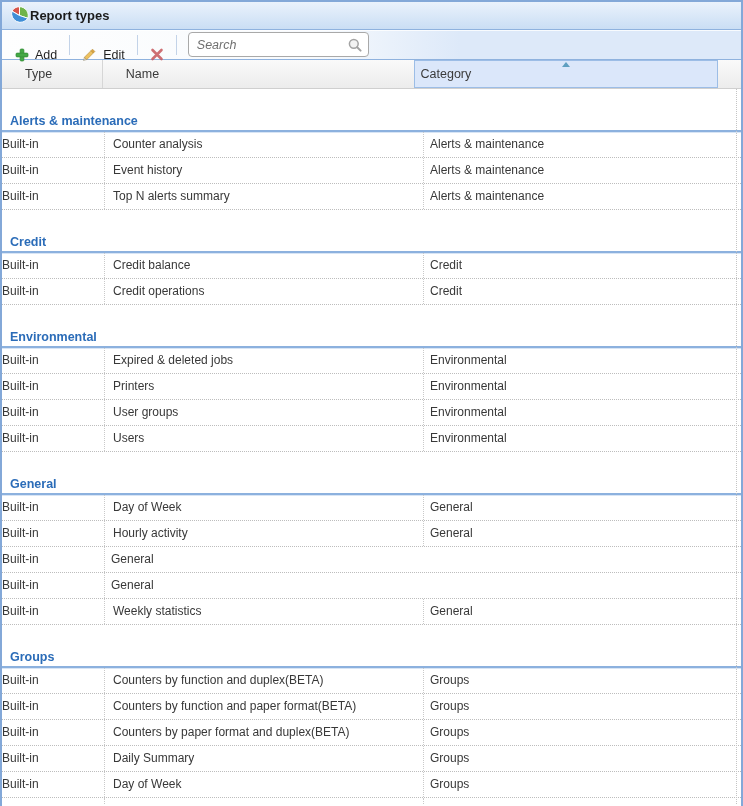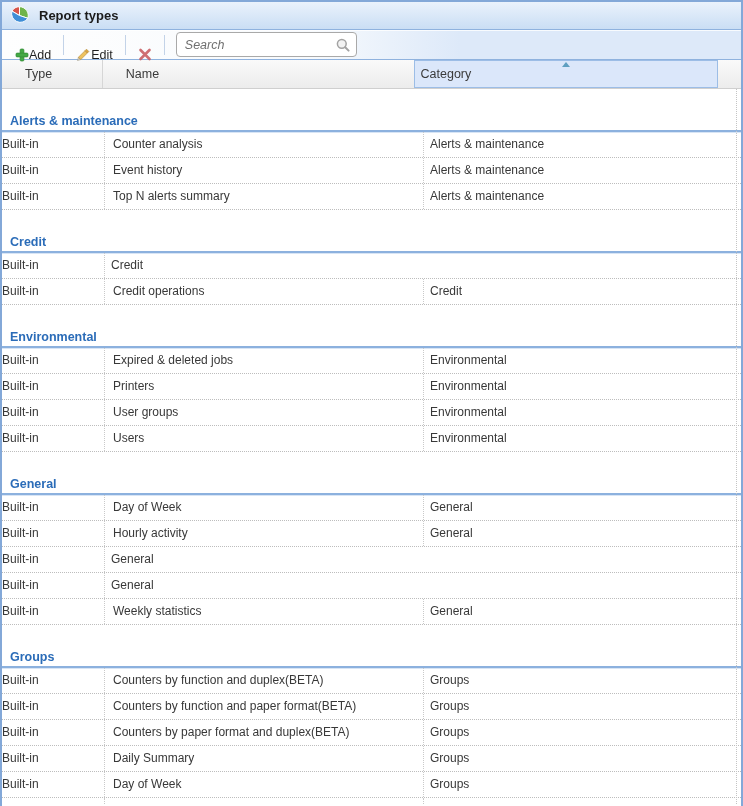--- a/index.html
+++ b/index.html
@@ -8,33 +8,33 @@
   .window {
     width:743px; height:806px;
     border:2px solid #83a8d8; border-bottom:none;
     overflow:hidden; background:#fff; position:relative;
   }
 
   
   .titlebar {
     height:28px; border-bottom:1px solid #8fb2de;
     background:linear-gradient(#eaf2fc, #cadef4);
-    display:flex; align-items:center; padding-left:7px; gap:9px;
+    display:flex; align-items:center; padding-left:7px; 
   }
   .titlebar .title { font-size:13px; font-weight:bold; color:#1b1b1b; }
 
   
   .toolbar {
     height:30px; border-bottom:1px solid #8fb2de;
     background:linear-gradient(90deg,#fefefe 0%,#f7fafd 42%,#dde9f9 62%,#dde9f9 100%);
     box-shadow:inset 0 1px 0 rgba(255,255,255,.8);
     display:flex; align-items:center; padding-left:5px;
   }
   .tb-btn {
-    display:flex; align-items:flex-end; gap:0;
+    display:flex; align-items:flex-end; gap:6px;
     background:transparent; border:1px solid transparent; border-radius:3px;
     padding:3px 7px; font-family:inherit; font-size:12.5px; color:#1f1f1f; cursor:default;margin-top:20px;
   }
   .tb-sep { width:1px; height:20px; background:#c3d3e8; margin:0 4px; }
   .searchbox {
     margin-left:7px; width:181px; height:25px;
     background:#fff; border:1px solid #a9a9a9; border-radius:4px;
     display:flex; align-items:center; padding-right:5px;
   }
   .searchbox input {
@@ -177,20 +177,21 @@
         <div class="row">
           <div class="cell c-type">Built-in</div>
           <div class="cell c-name">Top N alerts summary</div>
           <div class="cell c-cat">Alerts &amp; maintenance</div>
         </div>
       </div>
       <div class="group">
         <div class="group-header"><span class="group-label">Credit</span></div>
         <div class="row">
           <div class="cell c-type">Built-in</div>
+          <div class="cell c-name">Credit balance</div>
           <div class="cell c-cat">Credit</div>
         </div>
         <div class="row">
           <div class="cell c-type">Built-in</div>
           <div class="cell c-name">Credit operations</div>
           <div class="cell c-cat">Credit</div>
         </div>
       </div>
       <div class="group">
         <div class="group-header"><span class="group-label">Environmental</span></div>

